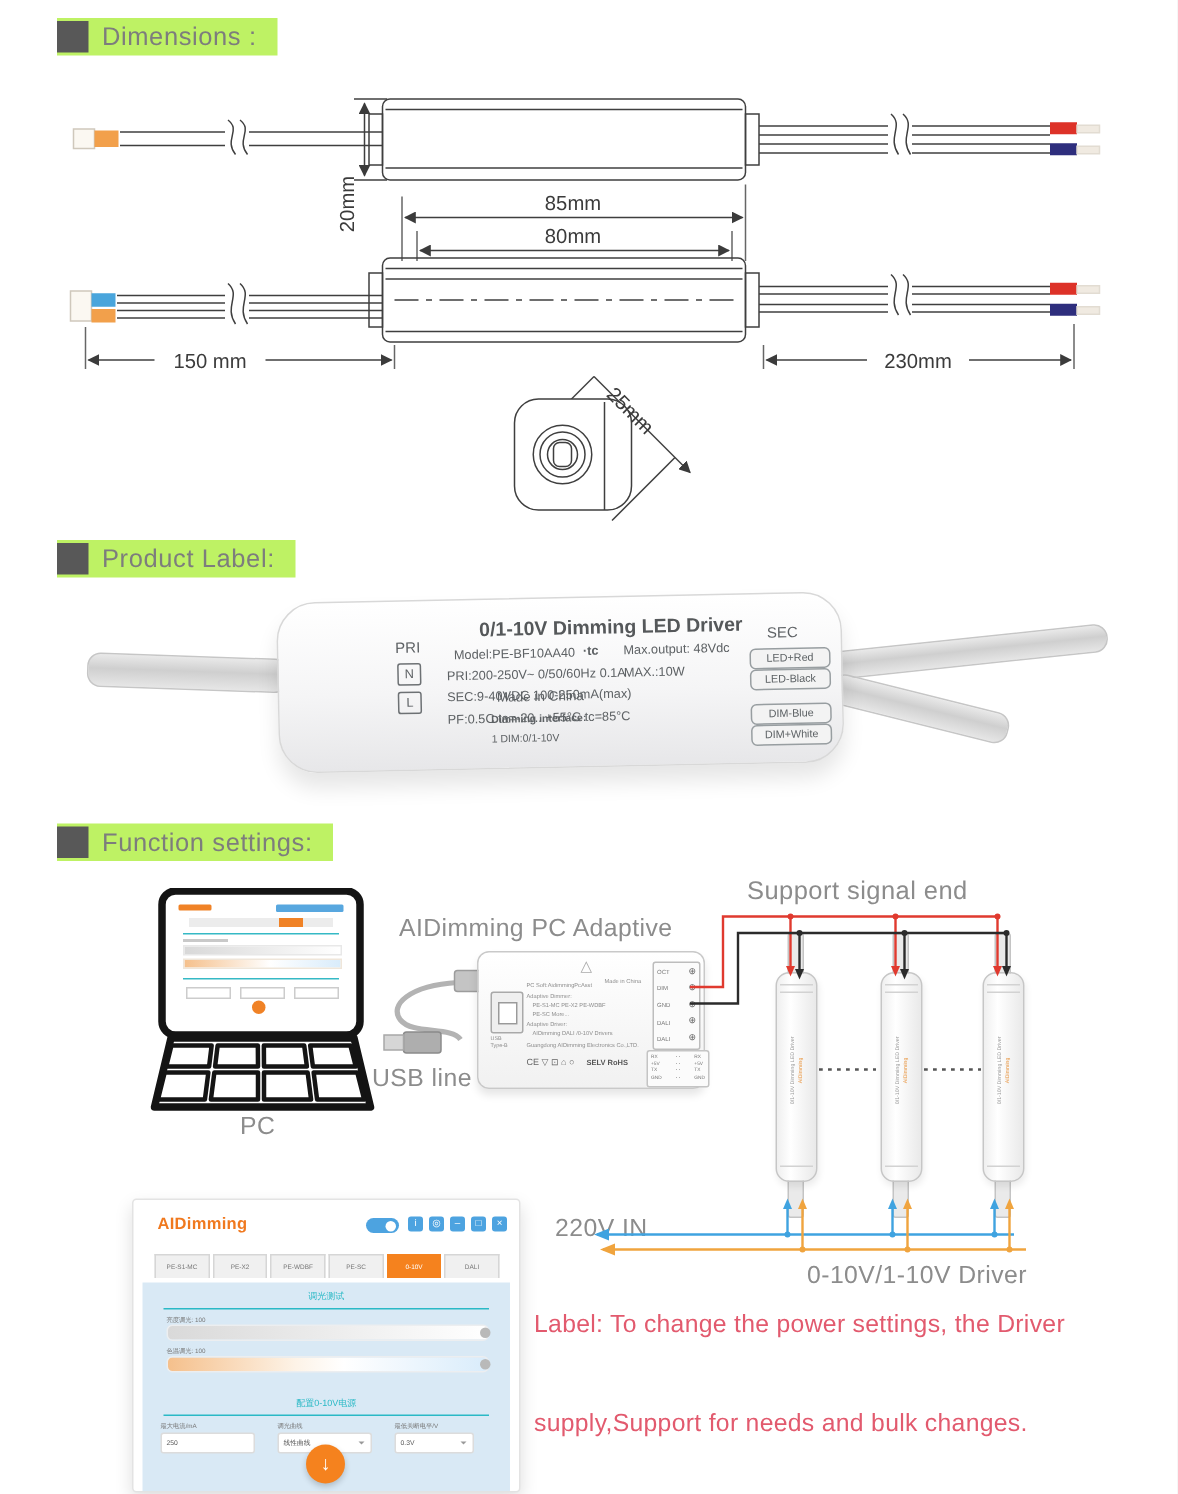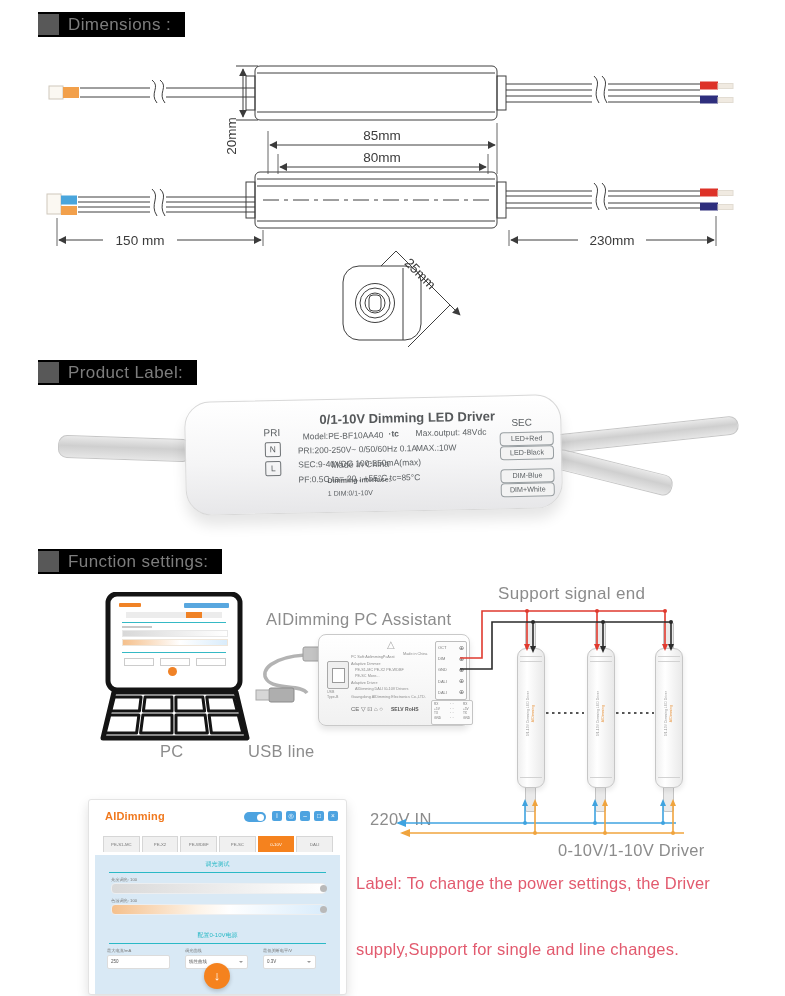--- a/index.html
+++ b/index.html
@@ -1,21 +1,21 @@
 <!DOCTYPE html>
 <html><head>
 <meta charset="utf-8">
 <style>
   html,body{margin:0;padding:0;background:#fff;}
   #page{position:relative;width:785px;height:996px;background:#fff;overflow:hidden;
         border-right:1px solid #d9d9d9;border-bottom:1px solid #d9d9d9;
         font-family:"Liberation Sans","DejaVu Sans",sans-serif;color:#444;}
   .abs{position:absolute;}
   
-  .sec-head{position:absolute;display:inline-flex;align-items:center;background:#000000;
+  .sec-head{position:absolute;display:inline-flex;align-items:center;background:#bef264;
             padding-right:14px;height:25px;}
   .sec-head .sq{width:21px;height:21px;background:#585858;margin:0 9px 0 0;flex:0 0 auto;}
   .sec-head .txt{font-size:17px;color:#7d7d7d;letter-spacing:.4px;white-space:nowrap;}
   
   svg text{font-family:"Liberation Sans","DejaVu Sans",sans-serif;fill:#3b3b3b;font-size:13.5px;}
   
   .wire{position:absolute;background:linear-gradient(180deg,#e9e9e9,#cfcfcf 45%,#e6e6e6);
         border:1px solid #c6c6c6;border-radius:9px;}
   .device{position:absolute;left:185px;top:398px;width:375px;height:112px;border-radius:26px;
           background:linear-gradient(180deg,#ffffff,#f5f5f6 55%,#e7e7e9);
@@ -264,28 +264,28 @@
   </div>
   <div class="cap" style="left:160px;top:742px;">PC</div>
 
   <svg class="abs" style="left:245px;top:630px;" width="110" height="100" viewBox="0 0 110 100">
     <path d="M60,25 C28,27 14,40 22,50 C30,60 56,54 62,63" stroke="#b3b3b3" stroke-width="3.5" fill="none"></path>
     <rect x="58" y="17" width="27" height="14" rx="2" fill="#c4c4c4" stroke="#9c9c9c"></rect>
     <rect x="85" y="20" width="11" height="8" fill="#dedede" stroke="#adadad"></rect>
     <rect x="24" y="58" width="25" height="14" rx="2" fill="#aeaeae" stroke="#8b8b8b"></rect>
     <rect x="11" y="60" width="13" height="10" fill="#d6d6d6" stroke="#a8a8a8"></rect>
   </svg>
-  <div class="cap" style="left:248px;top:742px;">USB line</div>
-
-  <div class="cap" style="left:266px;top:610px;">AIDimming PC Assistant</div>
+  <div class="cap" style="left:248px;top:710px;">USB line</div>
+
+  <div class="cap" style="left:266px;top:610px;">AIDimming PC Adaptive</div>
   <div class="cap" style="left:498px;top:584px;font-size:17px;">Support signal end</div>
   <div class="cap" style="left:370px;top:810px;">220V IN</div>
-  <div class="cap" style="left:538px;top:841px;margin-left:20px;">0-10V/1-10V Driver</div>
+  <div class="cap" style="left:538px;top:841px;">0-10V/1-10V Driver</div>
   <div class="note" style="left:356px;top:874px;">Label: To change the power settings, the Driver</div>
-  <div class="note" style="left:356px;top:940px;">supply,Support for single and line changes.</div>
+  <div class="note" style="left:356px;top:940px;">supply,Support for needs and bulk changes.</div>
 
   <div class="asst">
     <div class="usbport">
         <div class="in"></div>
       </div>
     <div class="t" style="left:8px;top:55px;font-size:3.6px;">USB</div>
     <div class="t" style="left:8px;top:60px;font-size:3.6px;">Type-B</div>
     <div class="t" style="left:68px;top:4px;font-size:10px;color:#aaa;">△</div>
     <div class="t" style="left:84px;top:17px;">Made in China</div>
     <div class="t" style="left:32px;top:20px;">PC Soft:AidimmingPcAsst</div>

